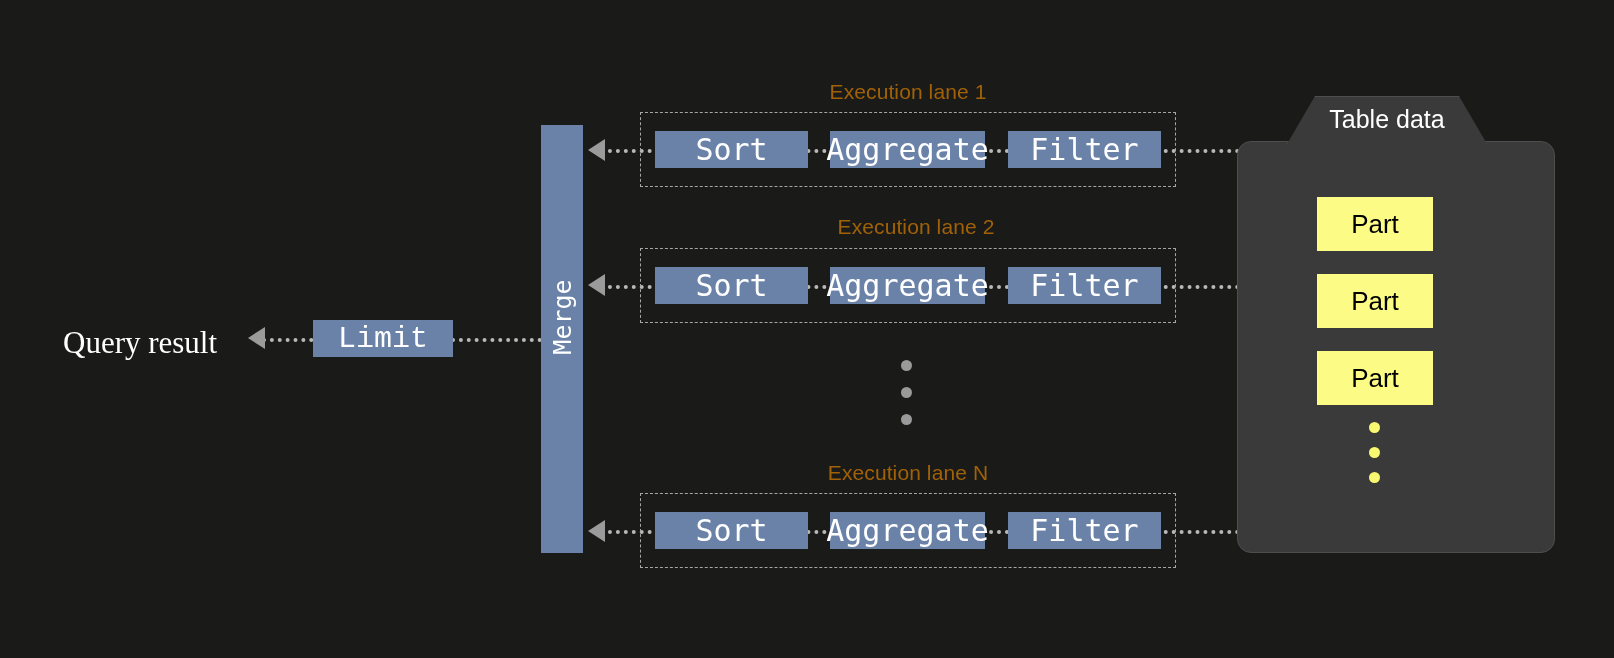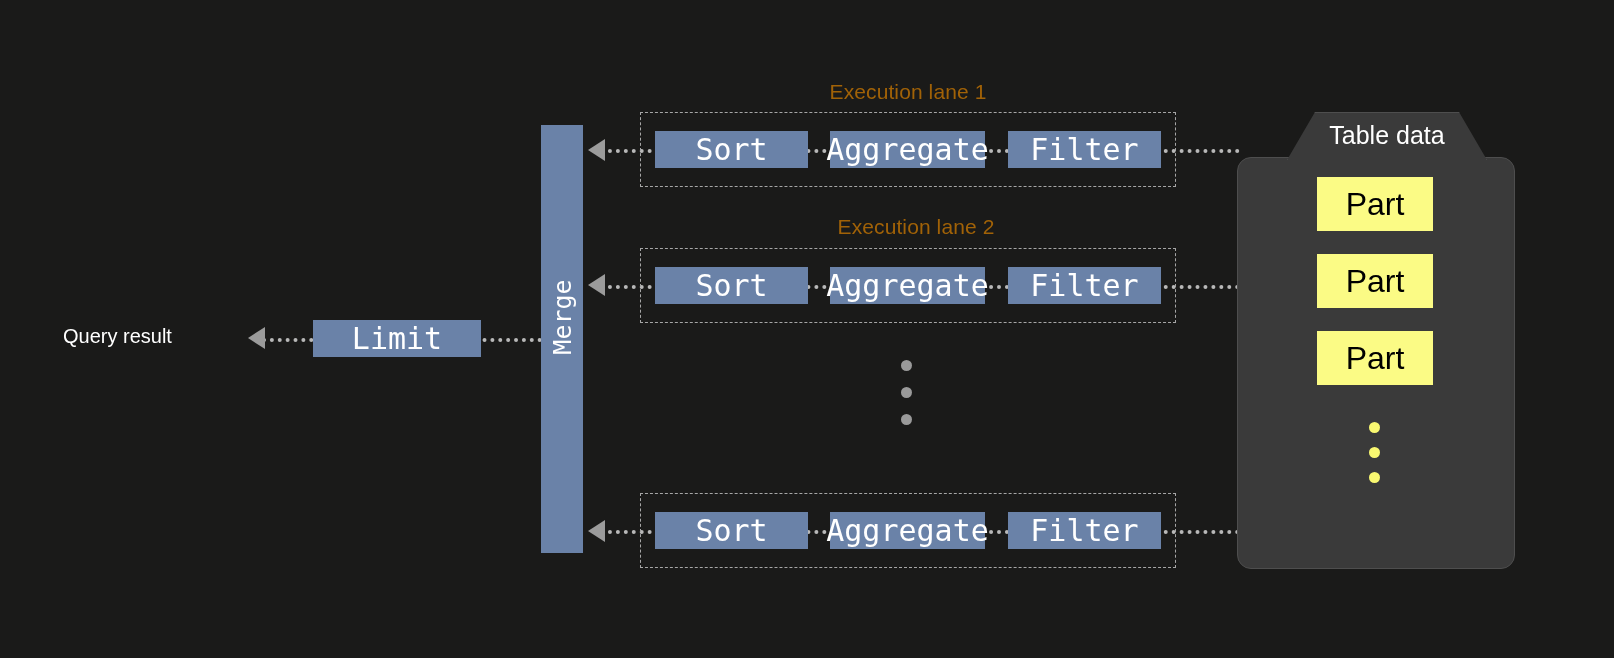--- a/index.html
+++ b/index.html
@@ -22,22 +22,22 @@
     color: #a16207;
     font-size: 21px;
     font-family: "Liberation Sans", sans-serif;
     white-space: nowrap;
     text-align: center;
     letter-spacing: .1px;
   }
   .query-result {
     position: absolute;
     color: #ffffff;
-    font-size: 20px;
-    font-family: Liberation Sans, sans-serif;
+    font-size: 31px;
+    font-family: Liberation Serif, serif;
     white-space: nowrap;
   }
 
   
   .op-box {
     position: absolute;
     background: #6a82a8;
     color: #ffffff;
     font-family: "DejaVu Sans Mono", "Liberation Mono", monospace;
     font-size: 30px;
@@ -150,38 +150,39 @@
     background: #3a3a3a;
     border: 1px solid #4e4e4e;
     border-radius: 14px;
     box-sizing: border-box;
   }
   .part-box {
     position: absolute;
     background: #fbfb85;
     color: #000000;
     font-family: "Liberation Sans", sans-serif;
-    font-size: 32px;
+    font-size: 26px;
     display: flex;
     align-items: center;
     justify-content: center;
     z-index: 3;
+    margin-top: 20px;
   }
 </style>
 </head>
 <body>
 
 <div id="canvas">
 
   <div class="dotline" style="left:262px; top:338px; width:280px;"></div>
   <div class="arrow-left" style="left:248px; top:327px;"></div>
 
   <div class="query-result" style="left:63px; top:325px;">Query result</div>
 
-  <div class="op-box" style="left:313px; top:320px; width:168px; height:37px;">Limit</div>
+  <div class="op-box" style="left:313px; top:320px; width:140px; height:37px;font-family:Liberation Mono, monospace;">Limit</div>
 
   <div class="merge-bar" style="left:541px; top:125px; width:42px; height:428px;">
     <span class="merge-label" style="margin-top:-22px;">Merge</span>
   </div>
 
   <div class="lane-label" style="left:640px; top:80px; width:536px;">Execution lane 1</div>
 
   <div class="dotline" style="left:600px; top:149px; width:640px;"></div>
   <div class="arrow-left" style="left:588px; top:139px;"></div>
 
@@ -201,31 +202,32 @@
   <div class="op-box" style="left:655px; top:267px; width:153px; height:37px;">Sort</div>
   <div class="op-box" style="left:830px; top:267px; width:155px; height:37px;">Aggregate</div>
   <div class="op-box" style="left:1008px; top:267px; width:153px; height:37px;">Filter</div>
 
   <div class="dots dots-gray" style="left:901px; top:360px;">
     <span class="dot"></span>
     <span class="dot"></span>
     <span class="dot"></span>
   </div>
 
+  <div class="lane-label" style="left:640px; top:461px; width:536px;">Execution lane N</div>
 
   <div class="dotline" style="left:600px; top:530px; width:640px;"></div>
   <div class="arrow-left" style="left:588px; top:520px;"></div>
 
   <div class="lane-frame" style="left:640px; top:493px; width:536px; height:75px;"></div>
 
   <div class="op-box" style="left:655px; top:512px; width:153px; height:37px;">Sort</div>
   <div class="op-box" style="left:830px; top:512px; width:155px; height:37px;">Aggregate</div>
   <div class="op-box" style="left:1008px; top:512px; width:153px; height:37px;">Filter</div>
 
-  <div class="folder" style="left:1237px; top:96px; width:278px; height:457px;margin-top:16px;">
+  <div class="folder" style="left:1237px; top:96px; width:318px; height:457px;">
     <div class="folder-body"></div>
     <div class="folder-tab">
       <span class="folder-tab-label">Table data</span>
     </div>
   </div>
 
   <div class="part-box" style="left:1317px; top:177px; width:116px; height:54px;">Part</div>
   <div class="part-box" style="left:1317px; top:254px; width:116px; height:54px;">Part</div>
   <div class="part-box" style="left:1317px; top:331px; width:116px; height:54px;">Part</div>
 

